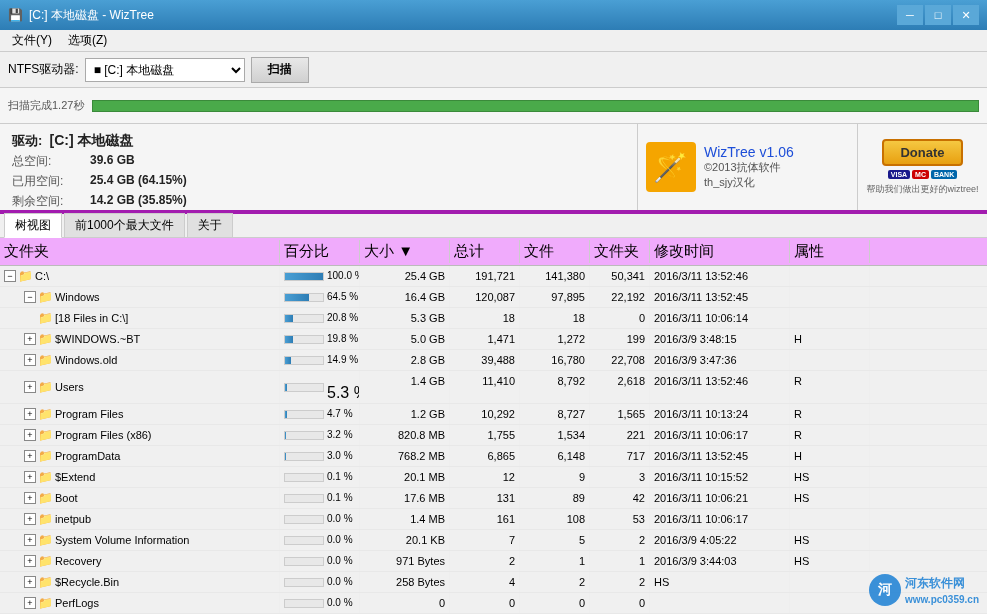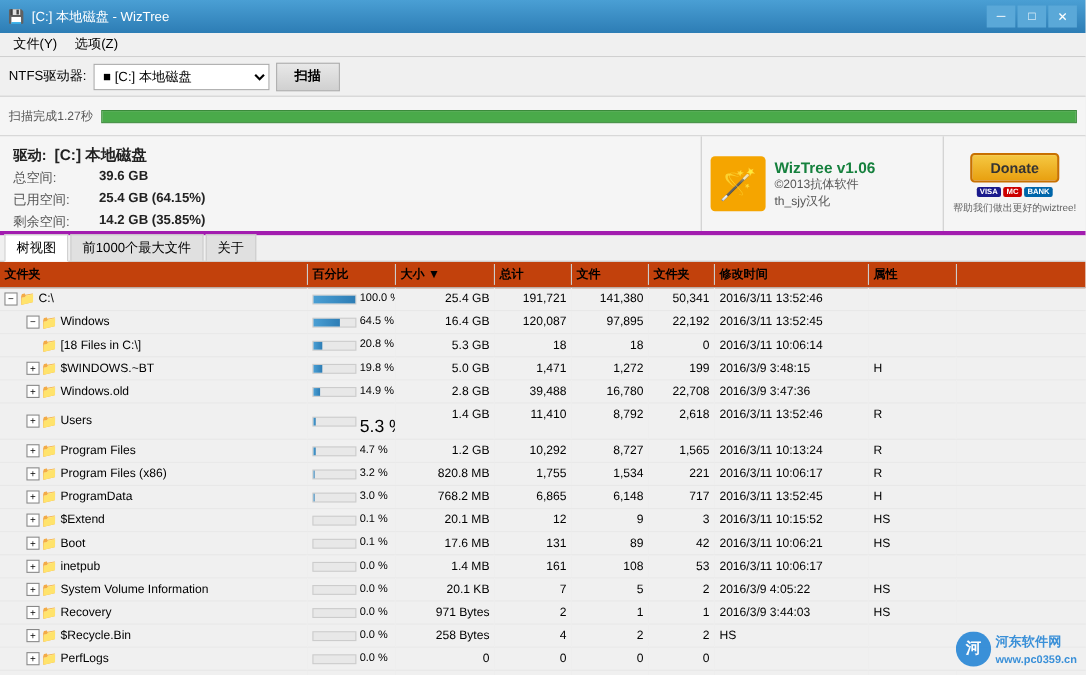--- a/index.html
+++ b/index.html
@@ -166,24 +166,24 @@
       display: flex;
       flex-direction: column;
       height: calc(614px - 30px - 22px - 36px - 90px - 24px - 20px);
       overflow: hidden;
     }
 
     
     .table-header {
       display: grid;
       grid-template-columns: 280px 80px 90px 70px 70px 60px 140px 80px;
-      background: #c2410c;
+      background: #f0abfc;
       border-bottom: 1px solid #bbb;
-      font-size: 11px;
-      font-weight: bold;
+      font-size: 15px;
+      font-weight: normal;
       padding: 2px 0;
     }
     .th-cell {
       padding: 2px 4px;
       border-right: 1px solid #ccc;
       cursor: pointer;
       user-select: none;
     }
 
     
@@ -309,21 +309,21 @@
       <span class="drive-info-value">
         <span>14.2 GB</span>&nbsp;<span>(35.85%)</span>
       </span>
     </div>
   </div>
 
   <div class="wiztree-brand">
 
     <div style="width:50px;height:50px;background:#f5a500;border-radius:4px;display:flex;align-items:center;justify-content:center;font-size:28px;">🪄</div>
     <div>
-      <div style="font-size:14px;font-weight:bold;color:#15803d;">WizTree v1.06</div>
+      <div style="font-size:14px;font-weight:normal;color:#1d4ed8;">WizTree v1.06</div>
       <div style="font-size:11px;color:#555;">©2013抗体软件</div>
       <div style="font-size:11px;color:#555;">th_sjy汉化</div>
     </div>
   </div>
 
   <div class="donate-area">
     <button class="donate-btn">Donate</button>
     <div class="payment-icons">
       <span class="payment-icon visa">VISA</span>
       <span class="payment-icon mc">MC</span>

